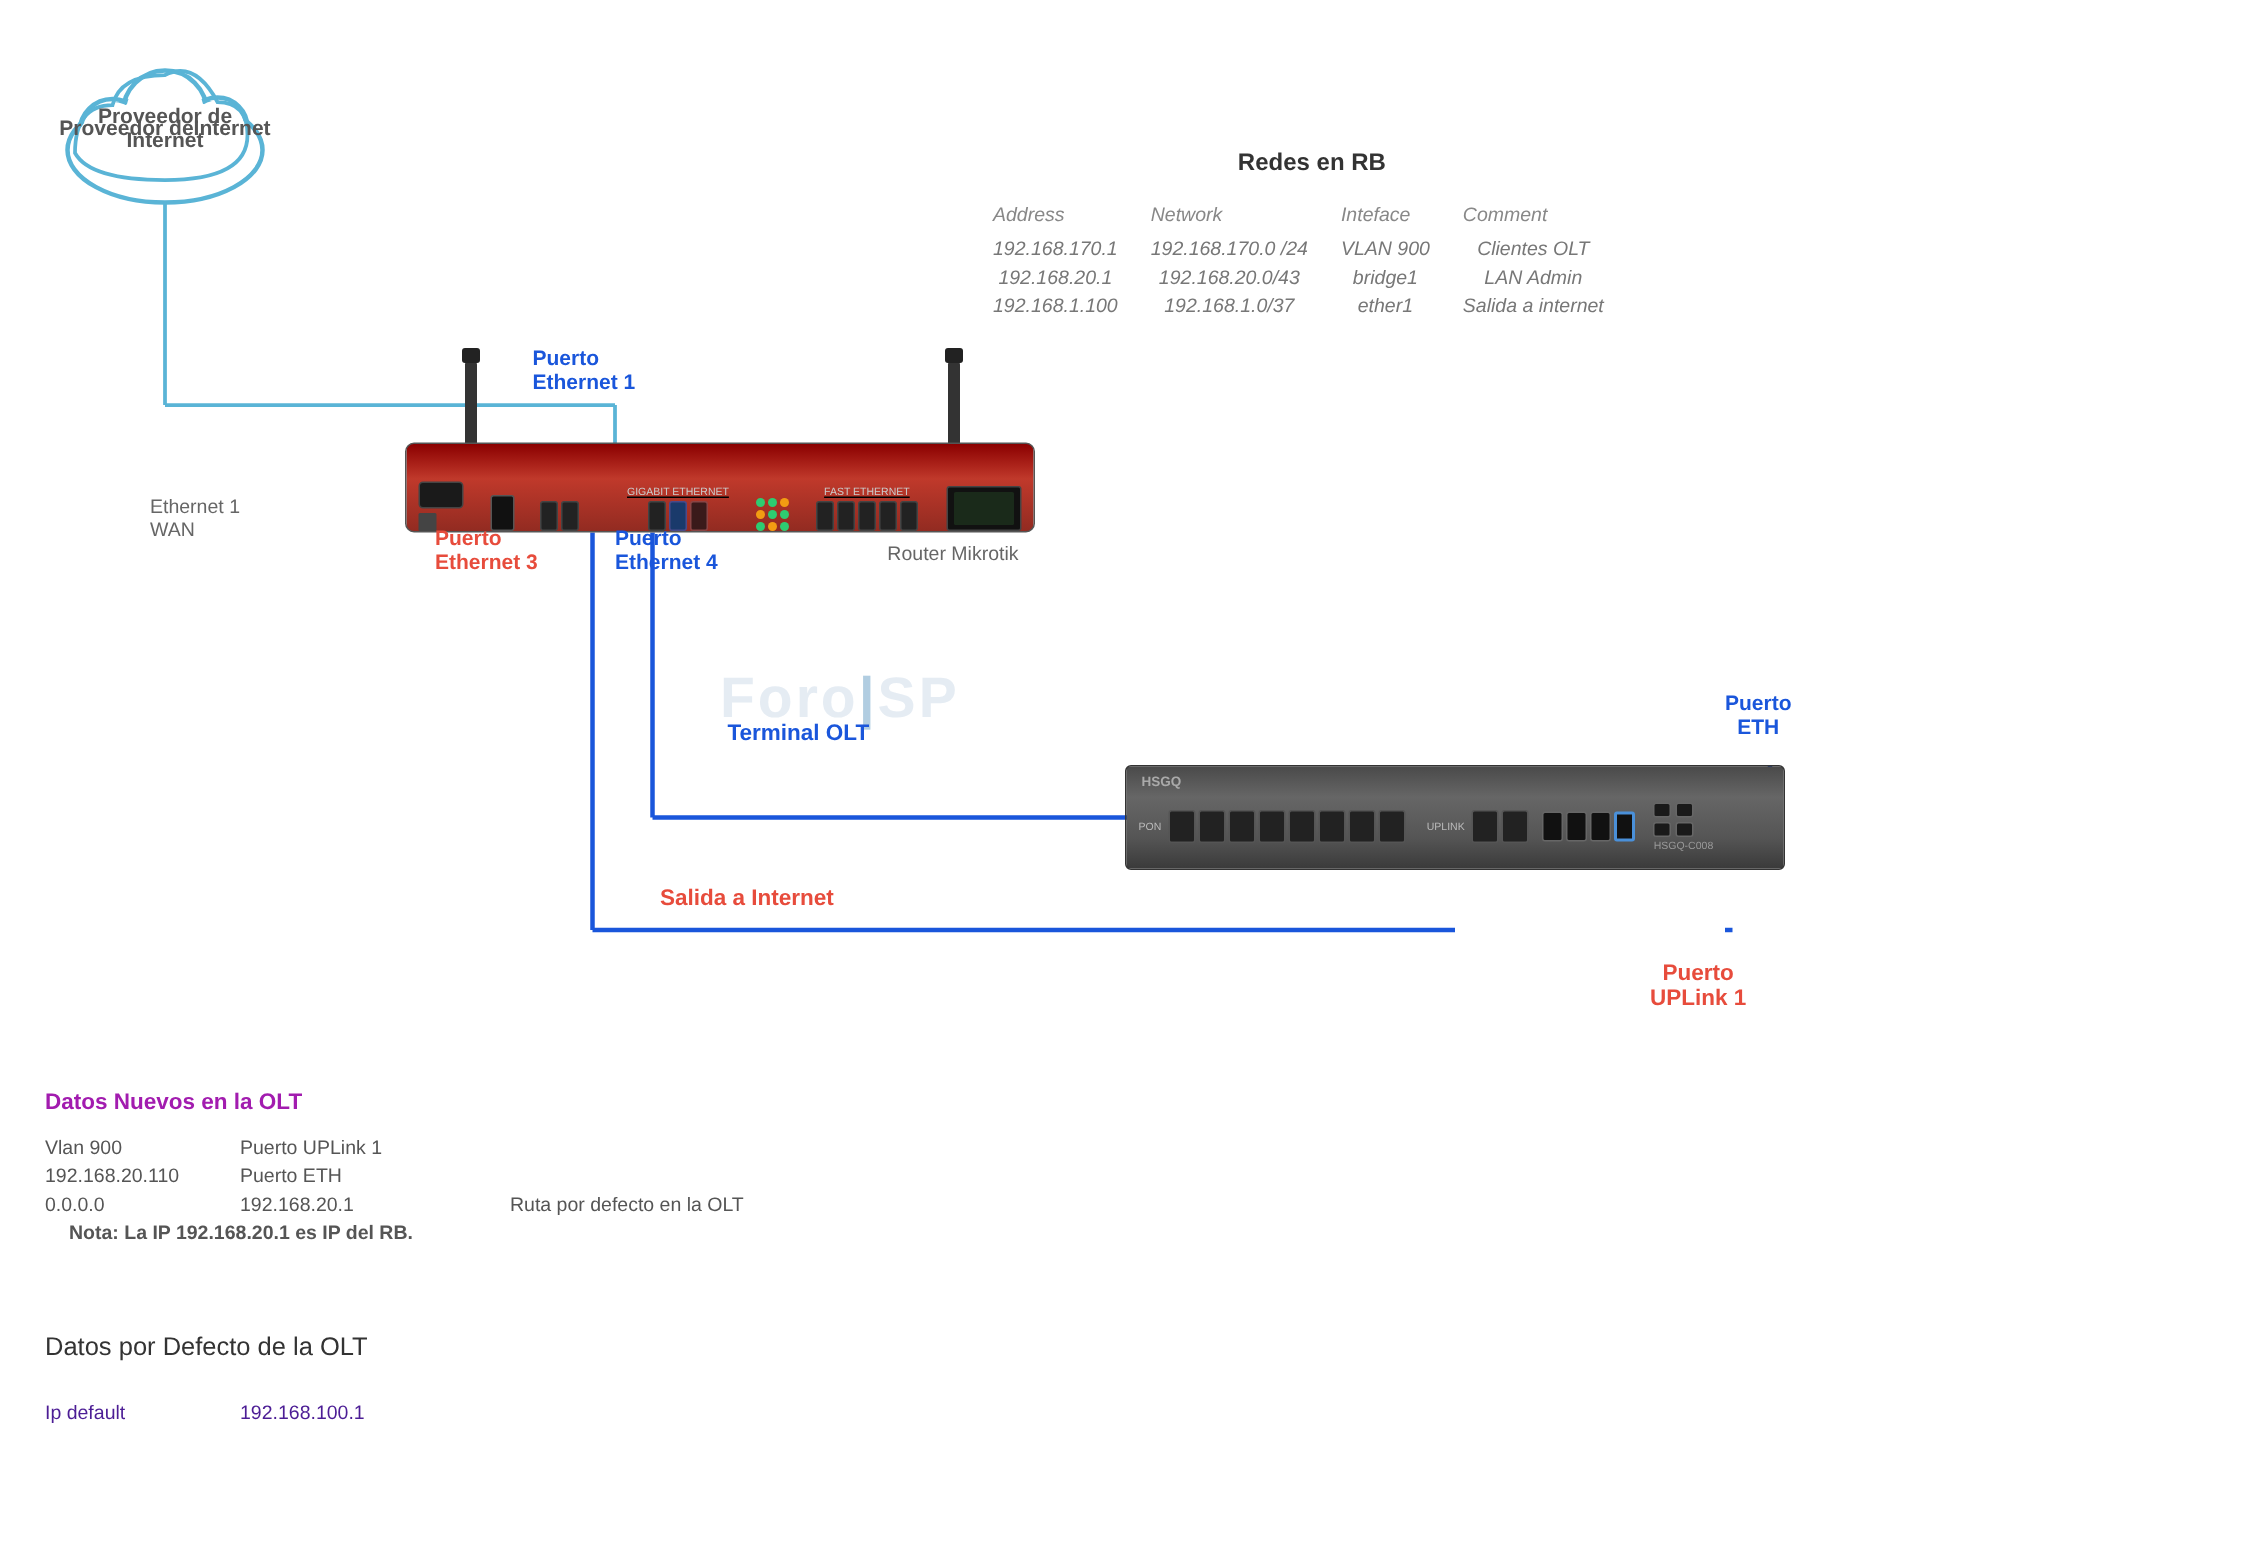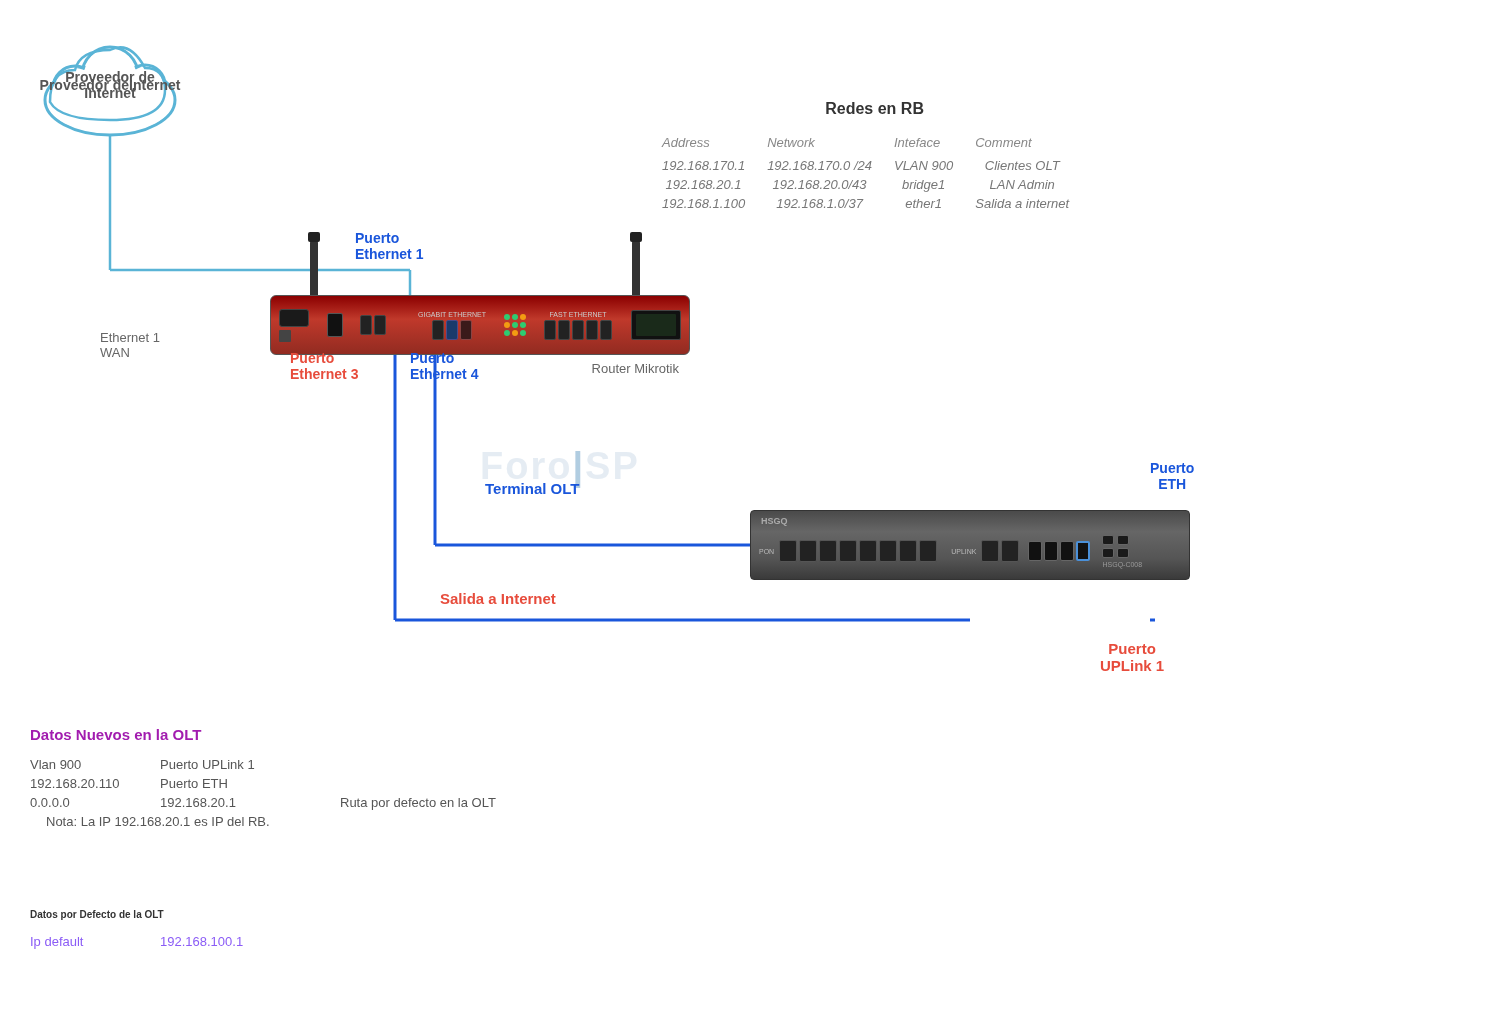--- a/index.html
+++ b/index.html
@@ -61,23 +61,24 @@
       z-index: 3;
     }
     .router-body {
       width: 100%;
       height: 60px;
       background: linear-gradient(180deg, #8b0000 0%, #c0392b 40%, #922b21 100%);
       border-radius: 6px;
       border: 1px solid #555;
       position: relative;
       display: flex;
-      align-items: center;
+      align-items: flex-end;
       padding: 0 8px;
       gap: 14px;
+      text-decoration: underline;
     }
     .router-antenna {
       position: absolute;
       top: -55px;
       width: 8px;
       height: 60px;
       background: #333;
       border-radius: 3px 3px 0 0;
     }
     .router-antenna::after {
@@ -466,29 +467,29 @@
       <td style="padding:2px 30px 2px 0;">192.168.20.110</td>
       <td style="padding:2px 30px 2px 0;">Puerto ETH</td>
       <td></td>
     </tr>
     <tr>
       <td style="padding:2px 30px 2px 0;">0.0.0.0</td>
       <td style="padding:2px 30px 2px 0;">192.168.20.1</td>
       <td style="padding:2px 0;">Ruta  por defecto en la OLT</td>
     </tr>
     <tr>
-      <td colspan="3" style="padding:2px 16px;font-weight:normal;">Nota: La IP 192.168.20.1 es IP del RB.</td>
+      <td colspan="3" style="padding:2px 16px;font-weight:bold;">Nota: La IP 192.168.20.1 es IP del RB.</td>
     </tr>
   </tbody>
     </table>
 </div>
 
 <div style="position:absolute;bottom:80px;left:30px;z-index:5;">
-  <h4 style="font-size:10px;font-weight:bold;color:#333;margin-bottom:12px;">Datos por Defecto de la OLT</h4>
-  <table style="font-size:13px;color:#8b5cf6;border-collapse:collapse;">
+  <h4 style="font-size:17px;font-weight:normal;color:#333;margin-bottom:24px;">Datos por Defecto de la OLT</h4>
+  <table style="font-size:13px;color:#4c1d95;border-collapse:collapse;">
     <tbody>
         <tr>
       <td style="padding:2px 50px 2px 0;width:130px;">Ip default</td>
       <td style="padding:2px 0;">192.168.100.1</td>
     </tr>
   </tbody>
     </table>
 </div>
 
 </body></html>

